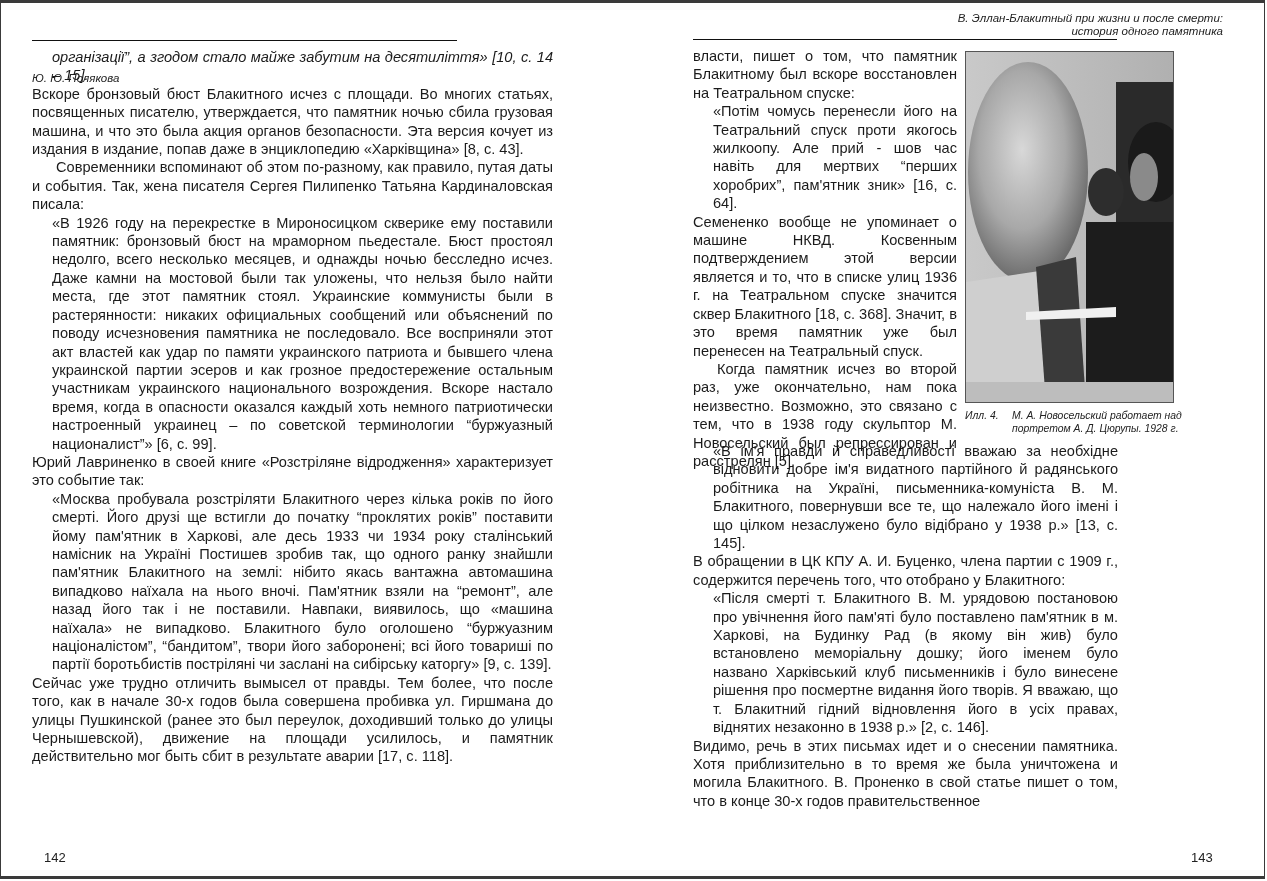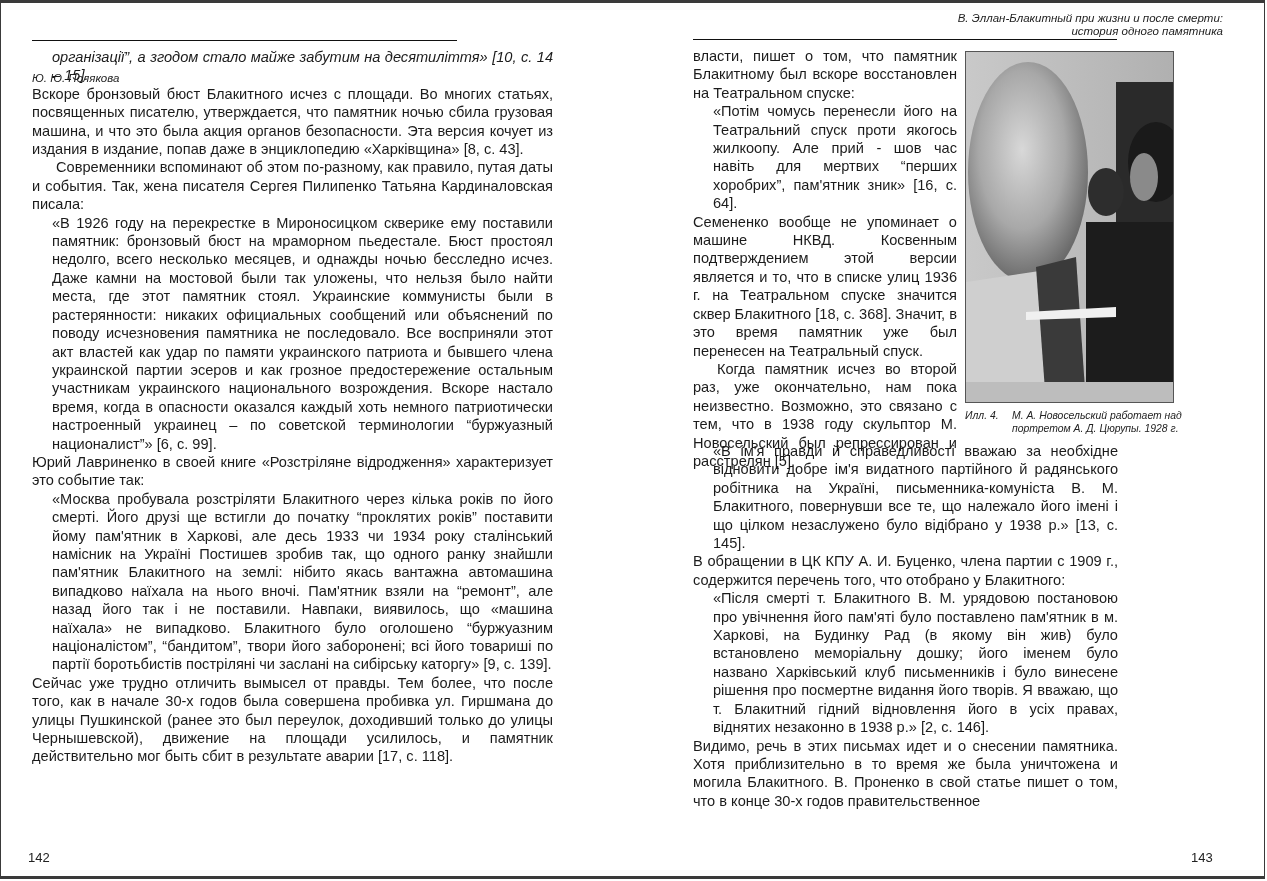--- a/index.html
+++ b/index.html
@@ -42,21 +42,21 @@
     border:1px solid #555; box-sizing:border-box; overflow:hidden;
     background:linear-gradient(180deg,#bdbdbd 0%,#a9a9a9 60%,#8e8e8e 100%);
   }
   .fig-caption {
     position:absolute; left:332px; top:410px; width:230px; font-style:italic; font-size:10.4px; line-height:12.5px; color:#222;
   }
   .fig-caption .lbl { position:absolute; left:0; top:0;text-align:right; }
   .fig-caption .txt { position:absolute; left:47px; top:0; width:190px; }
 
   .folio { position:absolute; font-size:13px; color:#222; }
-  .left .folio { left:28px; top:850px;text-align:center; }
+  .left .folio { left:44px; top:850px;text-align:center; }
   .right .folio { left:558px; top:850px; }
 </style>
 </head>
 <body>
 
 <div class="frame"></div>
 
 <div class="page left">
   <div class="running-head">Ю. Ю. Полякова</div>
   <div class="rule"></div>

